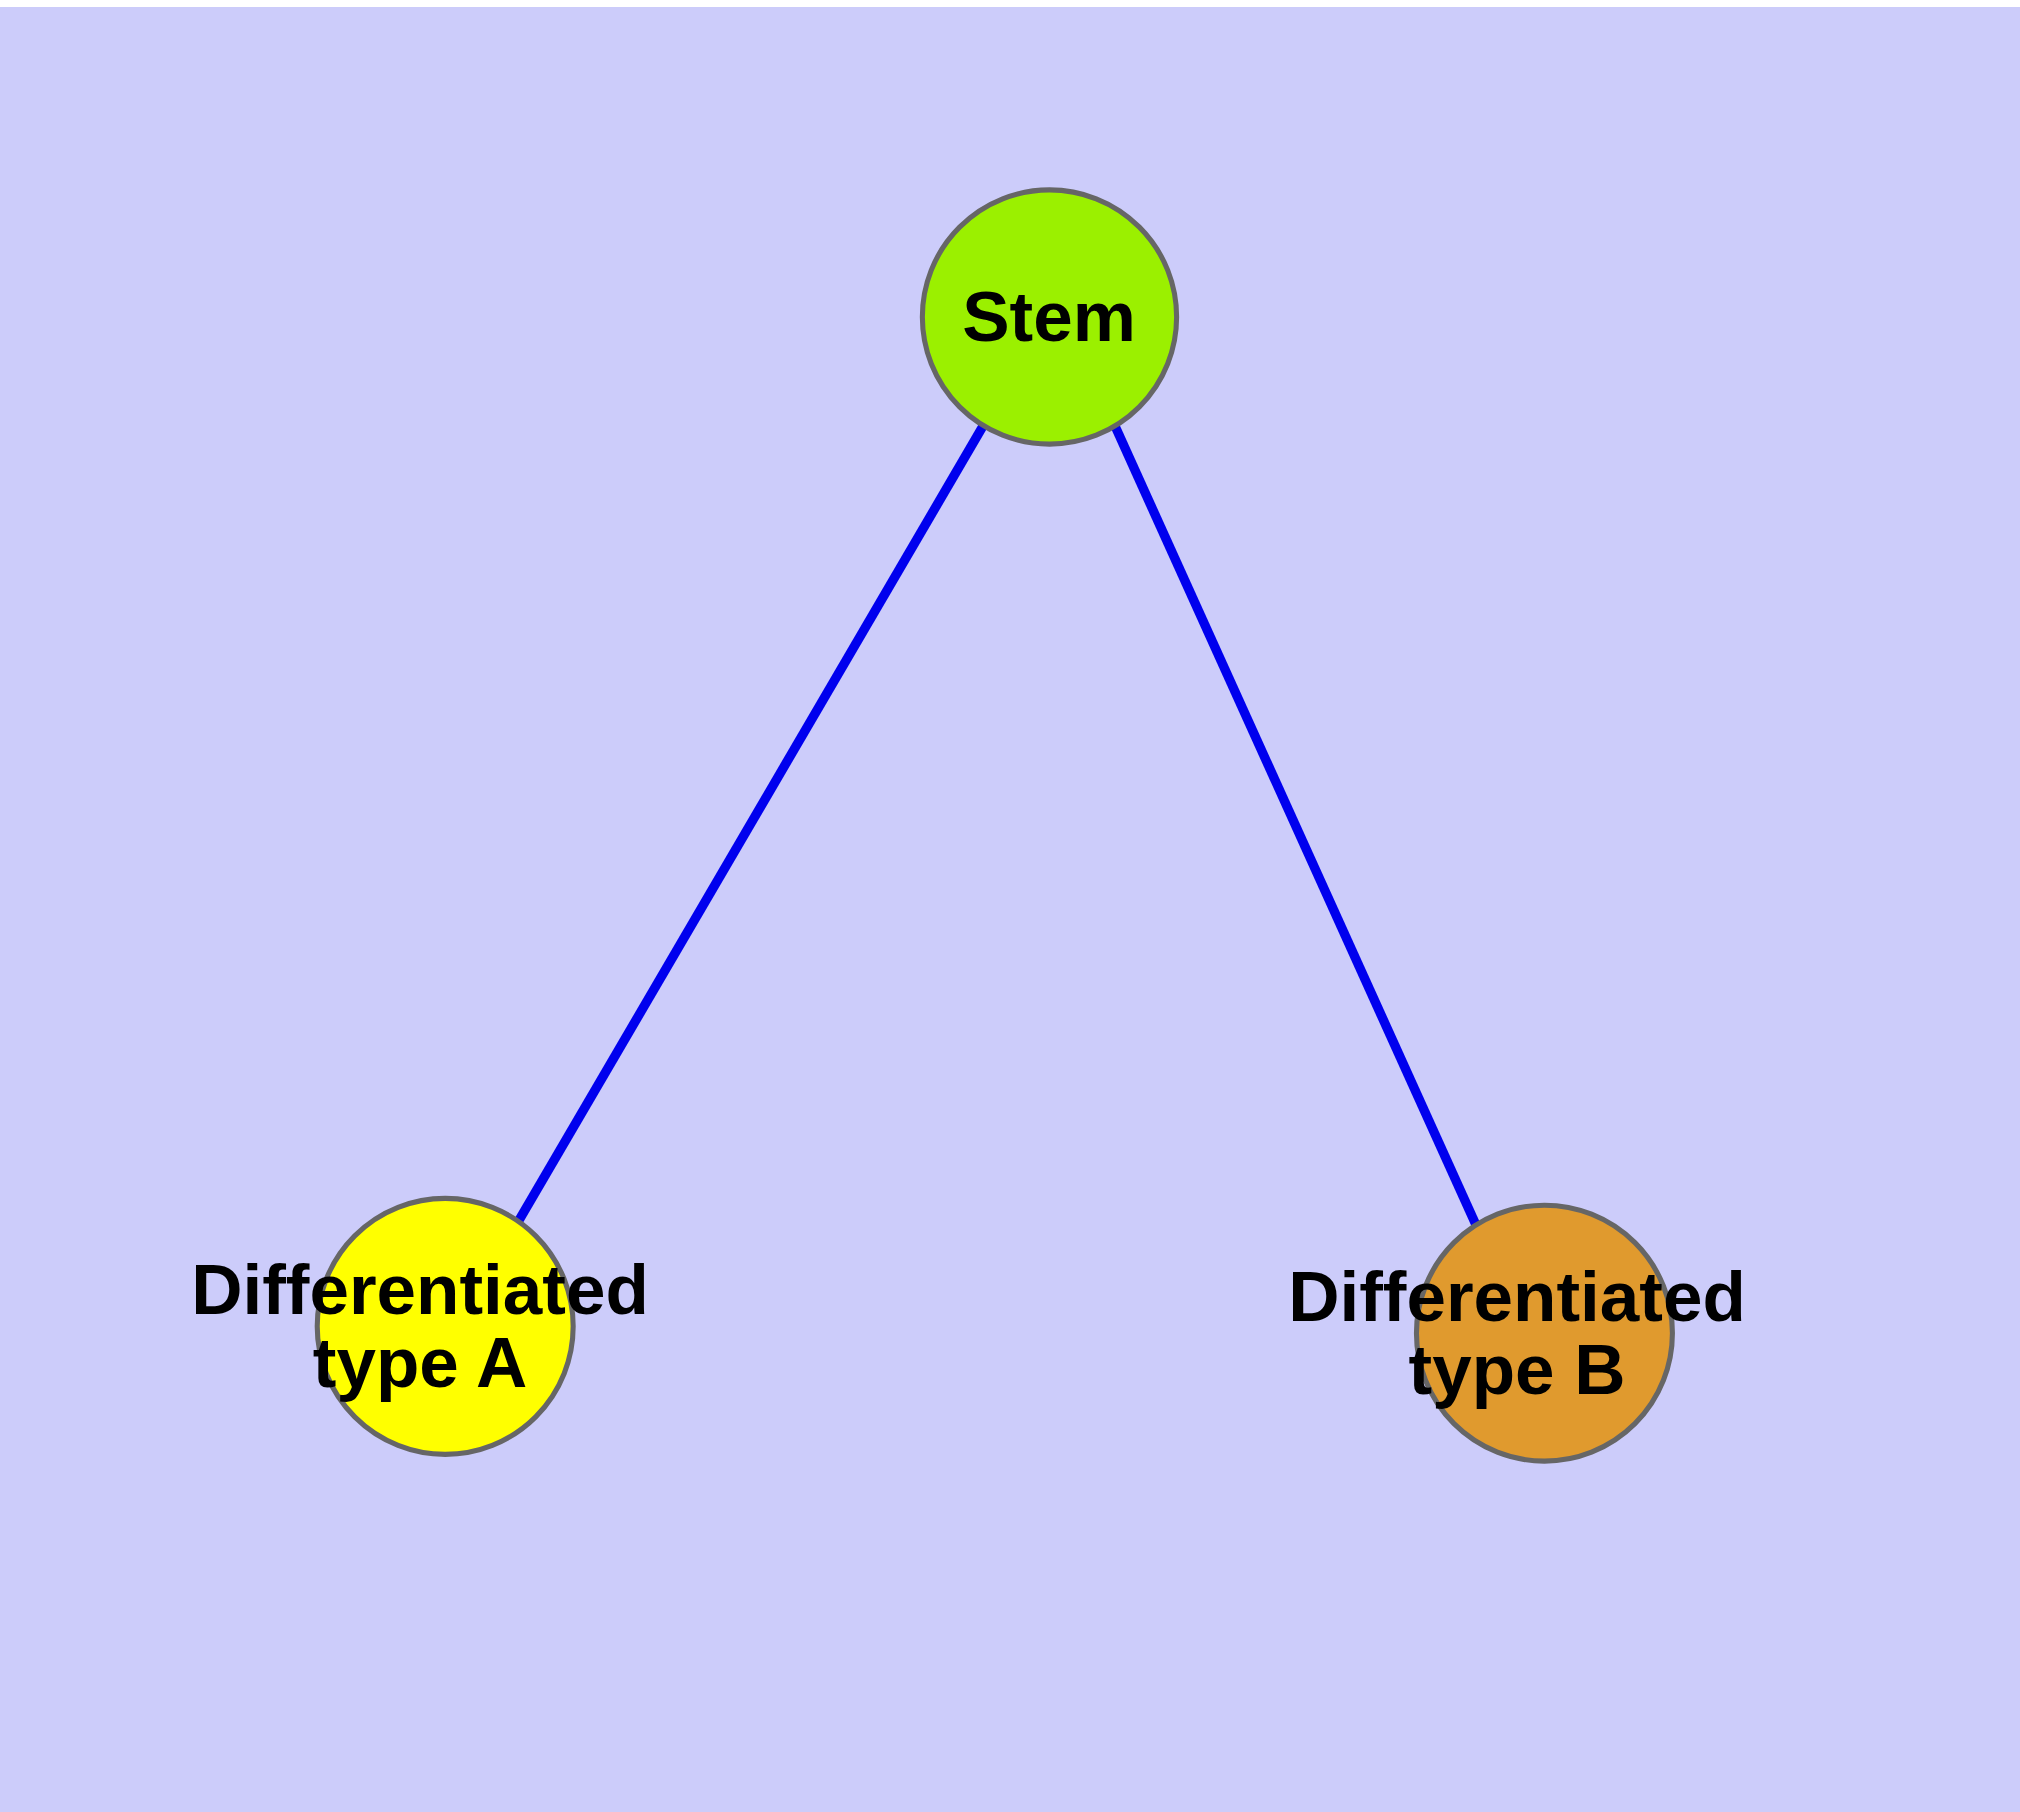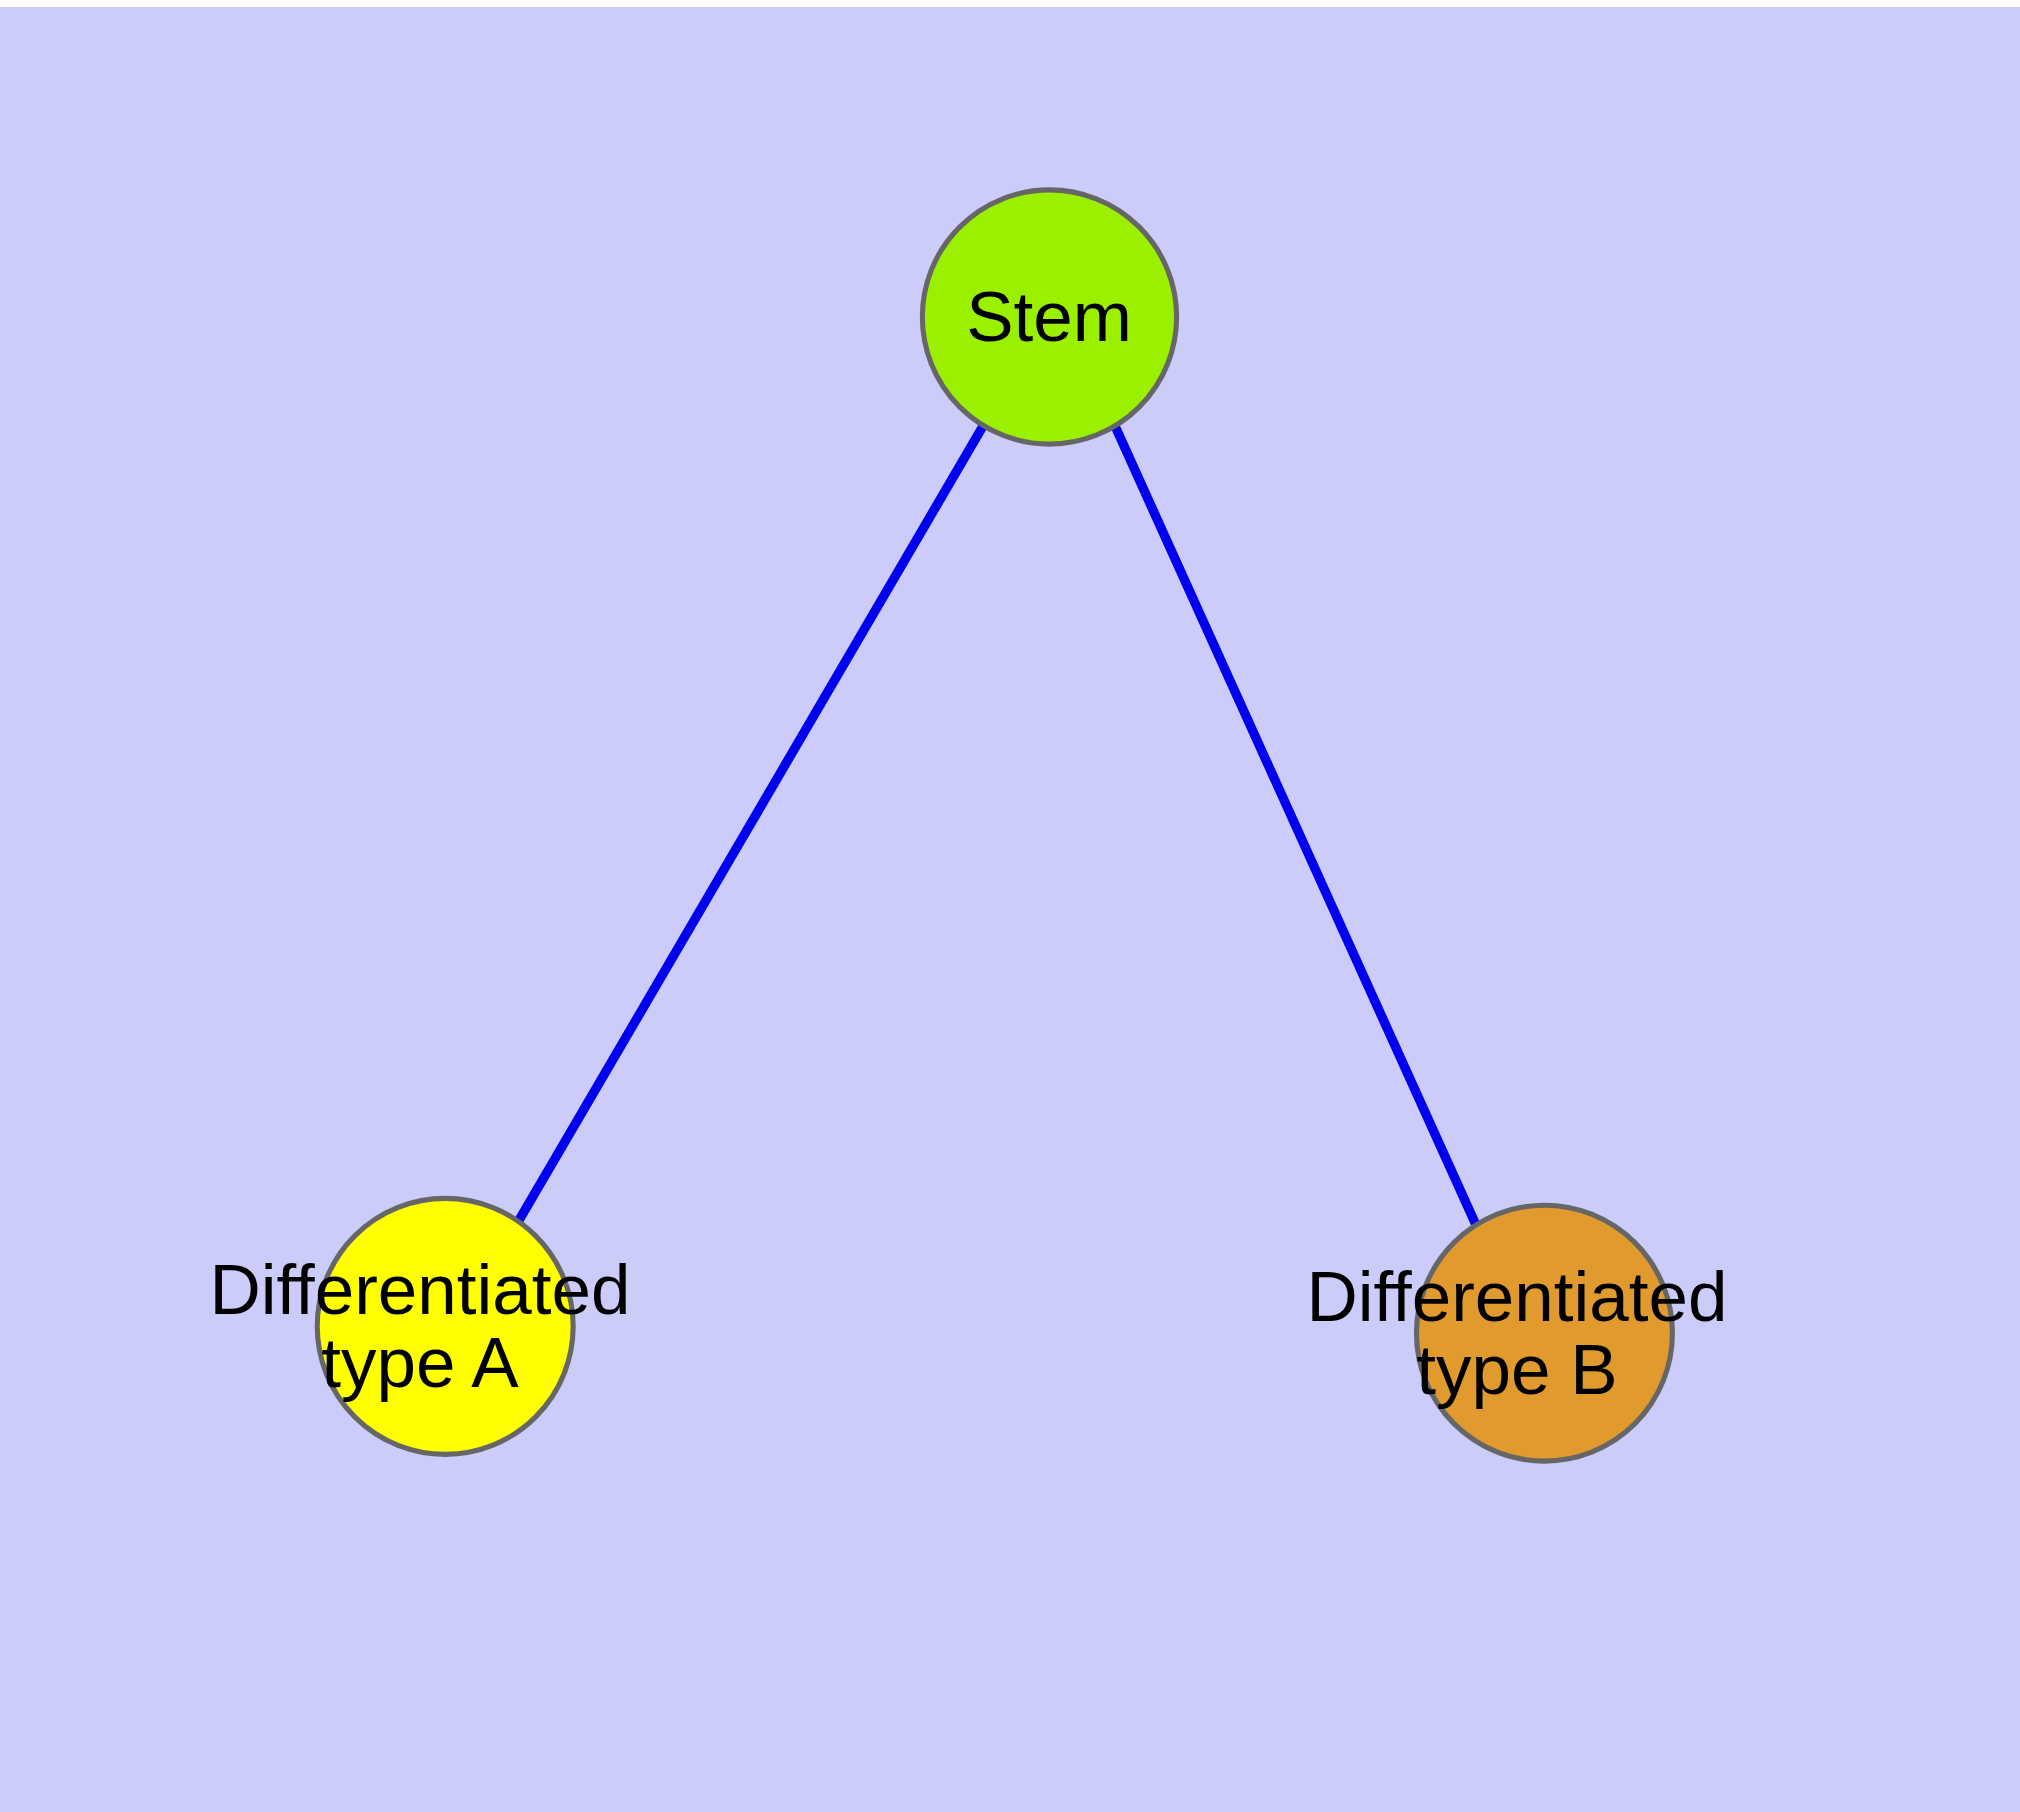--- a/index.html
+++ b/index.html
@@ -28,21 +28,21 @@
     position: absolute;
     left: 0;
     top: 0;
     width: 2021px;
     height: 1812px;
   }
   .node-label {
     position: absolute;
     color: #000000;
     font-family: "Liberation Sans", sans-serif;
-    font-weight: normal;
+    font-weight: bold;
     font-size: 71px;
     line-height: 1.03;
     text-align: center;
     white-space: pre;
     pointer-events: none;
     transform: translate(-50%, -50%);
   }
 </style>
 </head>
 <body>

